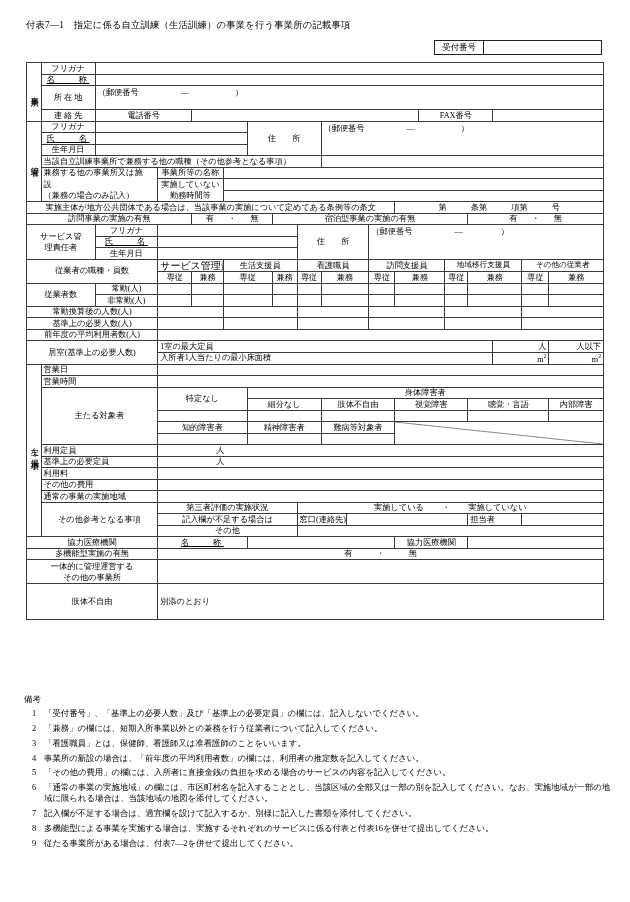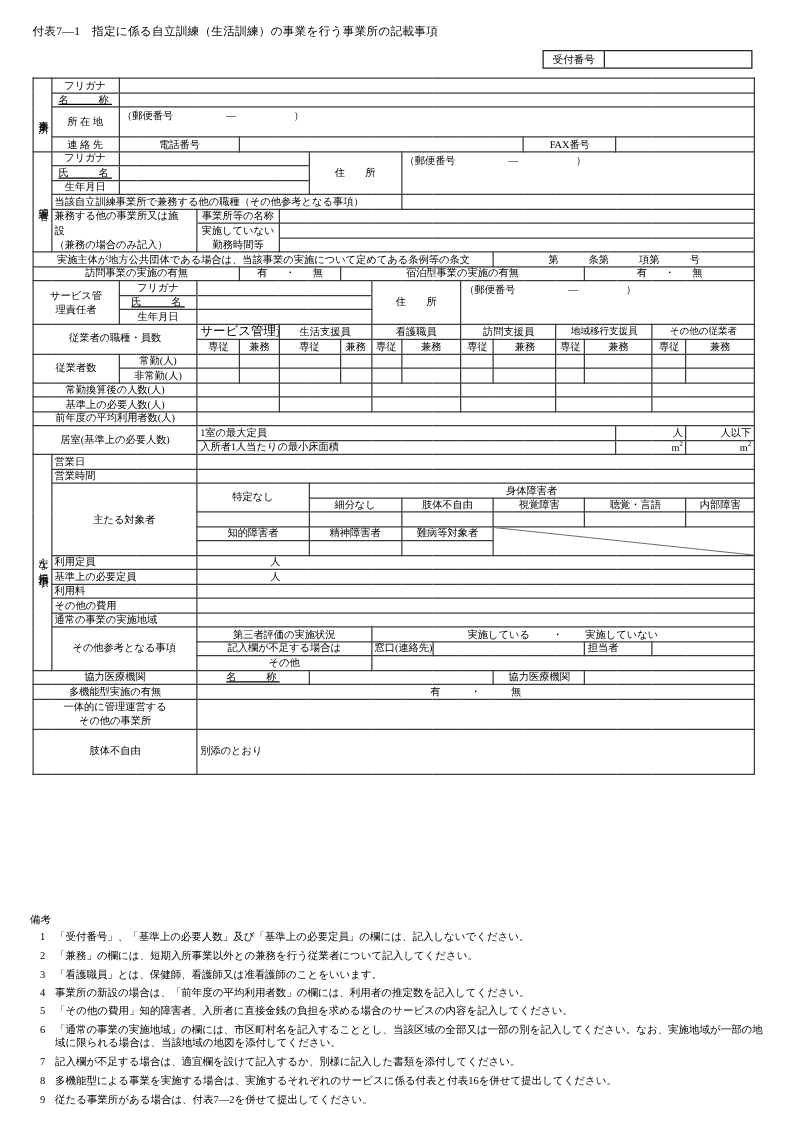--- a/index.html
+++ b/index.html
@@ -121,21 +121,20 @@
   
   .remarks {
     position: absolute;
     left: 24px;
     top: 694px;
     width: 590px;
   }
   .remarks-title {
     font-size: 8.4px;
     margin-bottom: 3px;
-    margin-top: 36px;
   }
   .remark-row {
     display: flex;
     align-items: flex-start;
     margin-bottom: 3.6px;
     font-size: 8.4px;
     line-height: 1.34;
   }
   .remark-num {
     width: 20px;
@@ -527,21 +526,21 @@
     <div class="remark-row">
       <div class="remark-num">3</div>
       <div class="remark-text">「看護職員」とは、保健師、看護師又は准看護師のことをいいます。</div>
     </div>
     <div class="remark-row">
       <div class="remark-num">4</div>
       <div class="remark-text">事業所の新設の場合は、「前年度の平均利用者数」の欄には、利用者の推定数を記入してください。</div>
     </div>
     <div class="remark-row">
       <div class="remark-num">5</div>
-      <div class="remark-text">「その他の費用」知的障害者、入所者に直接金銭の負担を求める場合のサービスの内容を記入してください。</div>
+      <div class="remark-text">「その他の費用」の欄には、入所者に直接金銭の負担を求める場合のサービスの内容を記入してください。</div>
     </div>
     <div class="remark-row">
       <div class="remark-num">6</div>
       <div class="remark-text">「通常の事業の実施地域」の欄には、市区町村名を記入することとし、当該区域の全部又は一部の別を記入してください。なお、実施地域が一部の地域に限られる場合は、当該地域の地図を添付してください。</div>
     </div>
     <div class="remark-row">
       <div class="remark-num">7</div>
       <div class="remark-text">記入欄が不足する場合は、適宜欄を設けて記入するか、別様に記入した書類を添付してください。</div>
     </div>
     <div class="remark-row">

